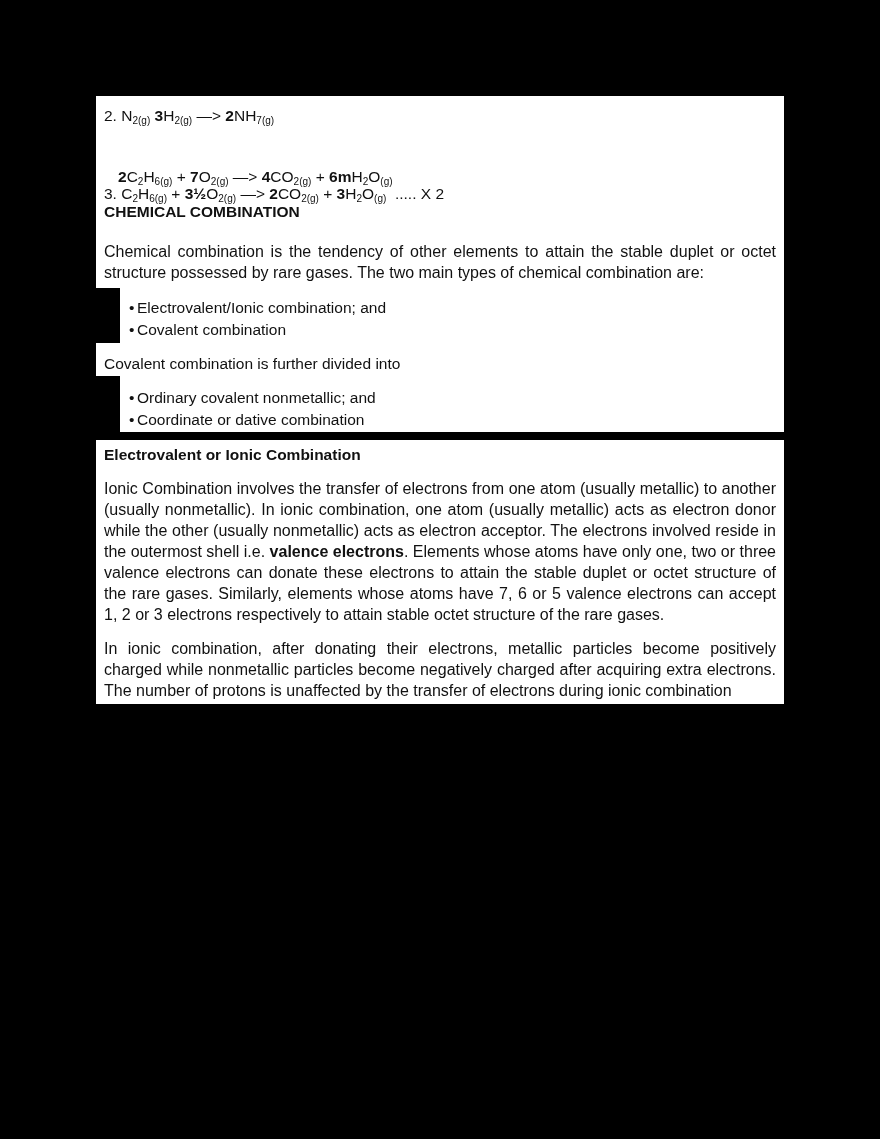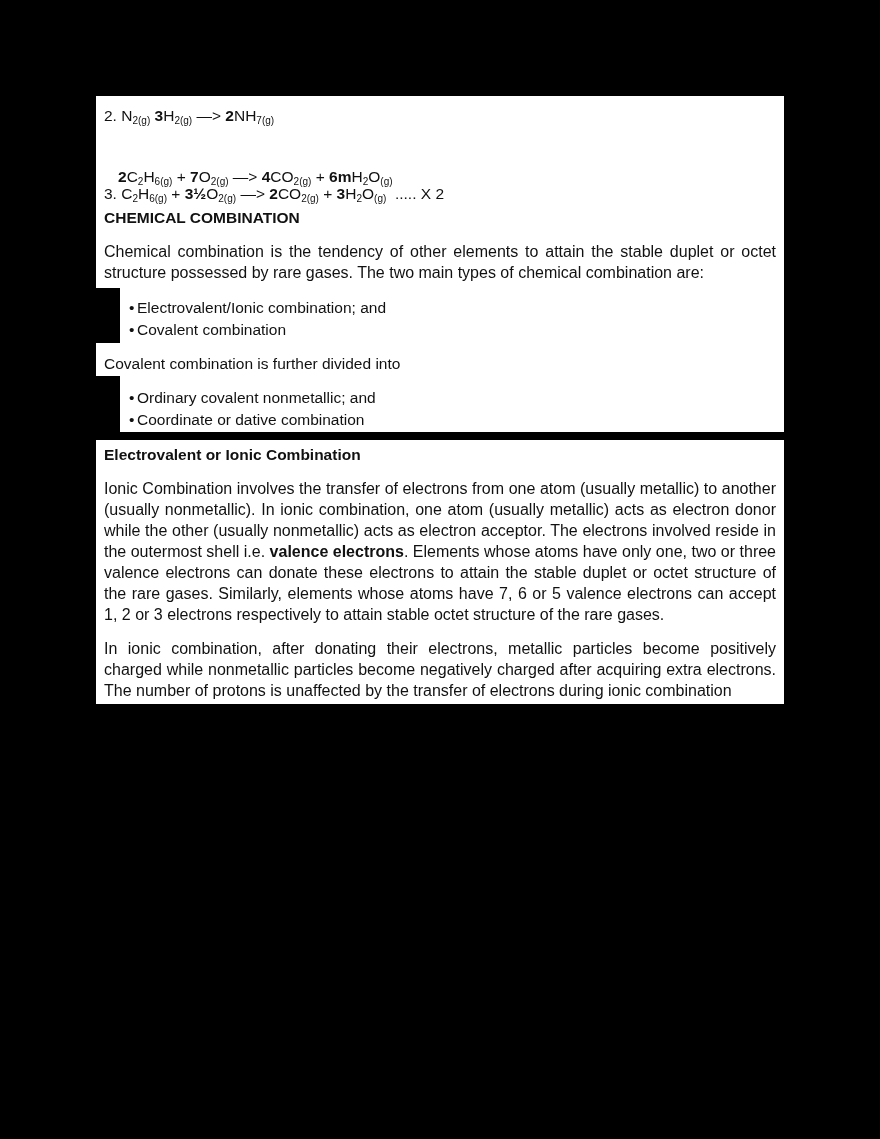--- a/index.html
+++ b/index.html
@@ -22,21 +22,21 @@
 <div class="blk" style="left:96px;top:96px;width:688px;height:192px;"></div>
 <div class="blk" style="left:120px;top:288px;width:664px;height:56px;"></div>
 <div class="blk" style="left:96px;top:343px;width:688px;height:33px;"></div>
 <div class="blk" style="left:120px;top:376px;width:664px;height:56px;"></div>
 <div class="blk" style="left:96px;top:440px;width:688px;height:264px;"></div>
 
 <div class="txt" style="left:104px;top:105px;">2. N<sub>2(g)</sub>&nbsp;<b>3</b>H<sub>2(g)</sub>&nbsp;—&gt;&nbsp;<b>2</b>NH<sub>7(g)</sub></div>
 <div class="txt" style="left:104px;top:139px;margin-top:44px;">3. C<sub>2</sub>H<sub>6(g)</sub>&nbsp;+&nbsp;<b>3½</b>O<sub>2(g)</sub>&nbsp;—&gt;&nbsp;<b>2</b>CO<sub>2(g)</sub>&nbsp;+&nbsp;<b>3</b>H<sub>2</sub>O<sub>(g)</sub>&nbsp;&nbsp;.....&nbsp;X&nbsp;2</div>
 <div class="txt" style="left:118px;top:166px;"><b>2</b>C<sub>2</sub>H<sub>6(g)</sub>&nbsp;+&nbsp;<b>7</b>O<sub>2(g)</sub>&nbsp;—&gt;&nbsp;<b>4</b>CO<sub>2(g)</sub>&nbsp;+&nbsp;<b>6m</b>H<sub>2</sub>O<sub>(g)</sub></div>
 
-<div class="txt" style="left:104px;top:207px;font-weight:bold;">CHEMICAL COMBINATION</div>
+<div class="txt" style="left:104px;top:201px;font-weight:bold;">CHEMICAL COMBINATION</div>
 <div class="para" style="left:104px;top:241px;width:672px;">Chemical combination is the tendency of other elements to attain the stable duplet or octet structure possessed by rare gases. The two main types of chemical combination are:</div>
 
 <div class="bullet" style="left:129px;top:297px;">
   <span class="dot">•</span>
   <span class="lbl">Electrovalent/Ionic combination; and</span>
 </div>
 <div class="bullet" style="left:129px;top:319px;">
   <span class="dot">•</span>
   <span class="lbl">Covalent combination</span>
 </div>

